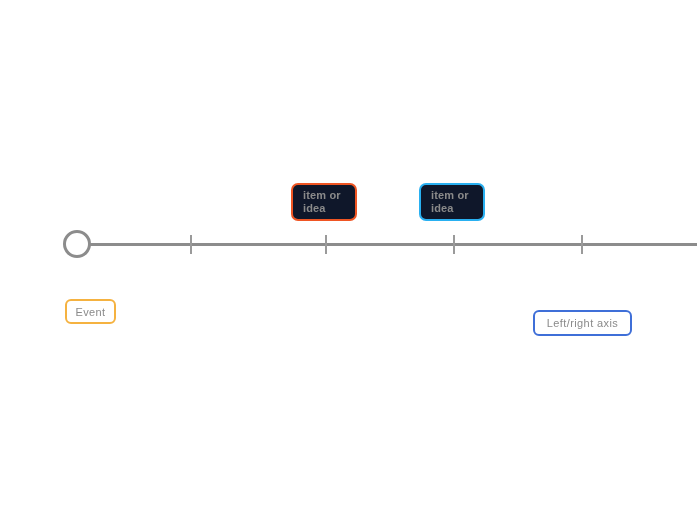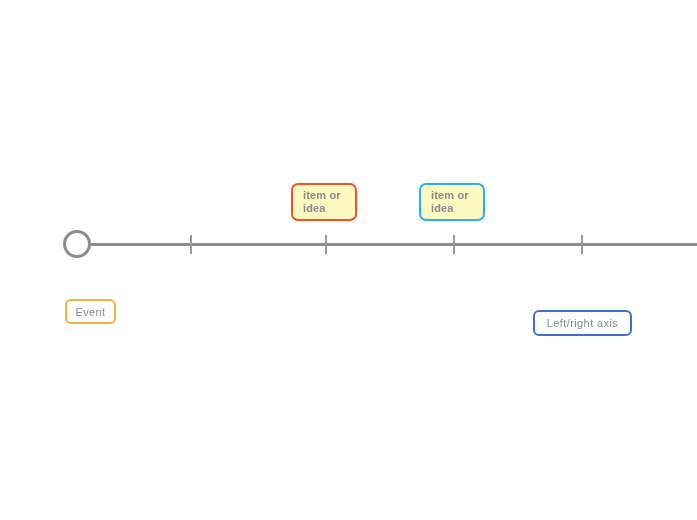--- a/index.html
+++ b/index.html
@@ -46,21 +46,21 @@
     width: 2px;
     height: 19px;
     background: #9a9a9a;
   }
 
   
   .node-box {
     position: absolute;
     box-sizing: border-box;
     border-radius: 7px;
-    background: #fef9c3;
+    background: #0f172a;
     border-style: solid;
     border-width: 2px;
     display: flex;
     align-items: center;
     padding: 0 10px;
   }
   .node-text {
     font-size: 11px;
     font-weight: bold;
     line-height: 1.18;

